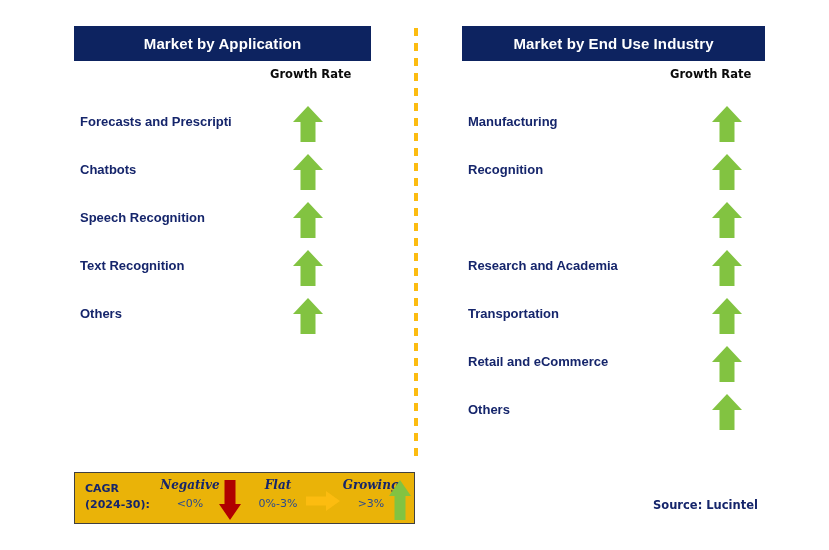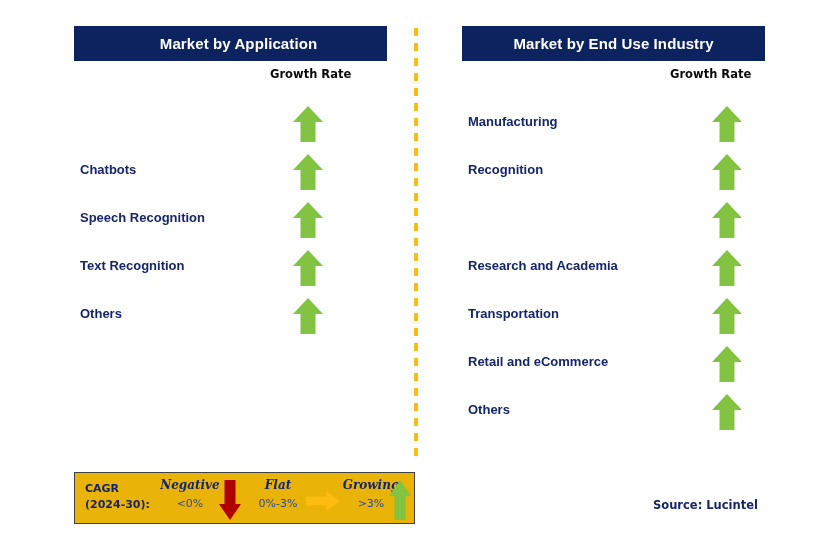--- a/index.html
+++ b/index.html
@@ -32,21 +32,21 @@
 
   .panel-header {
     position: absolute;
     top: 26px;
     height: 35px;
     background: #0d2360;
     display: flex;
     align-items: center;
     justify-content: center;
   }
-  #panel-application .panel-header { left: 74px; width: 297px; padding-left: 16px; }
+  #panel-application .panel-header { left: 74px; width: 297px; }
   #panel-enduse .panel-header      { left: 43px; width: 303px; }
 
   .panel-header-title {
     color: #ffffff;
     font-family: "Liberation Sans", sans-serif;
     font-size: 15px;
     font-weight: bold;
     letter-spacing: .1px;
     white-space: nowrap;
   }
@@ -197,20 +197,21 @@
   <section class="panel" id="panel-application">
     <div class="panel-header">
       <span class="panel-header-title">Market by Application</span>
     </div>
 
     <div class="growth-rate-label">Growth Rate</div>
 
     <div class="rows">
 
       <div class="row">
+        <div class="row-label">Forecasts and Prescripti</div>
         <div class="row-arrow">
           <svg class="arrow-svg" viewBox="0 0 34 40" xmlns="http://www.w3.org/2000/svg">
             <polygon points="17,2 32,18 24.5,18 24.5,38 9.5,38 9.5,18 2,18" fill="#82c341"></polygon>
           </svg>
         </div>
       </div>
 
       <div class="row">
         <div class="row-label">Chatbots</div>
         <div class="row-arrow">

